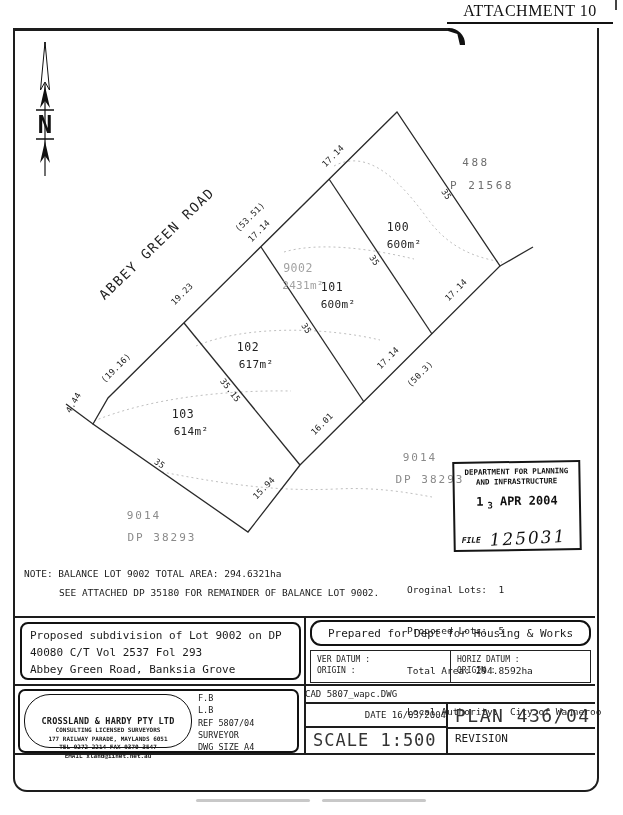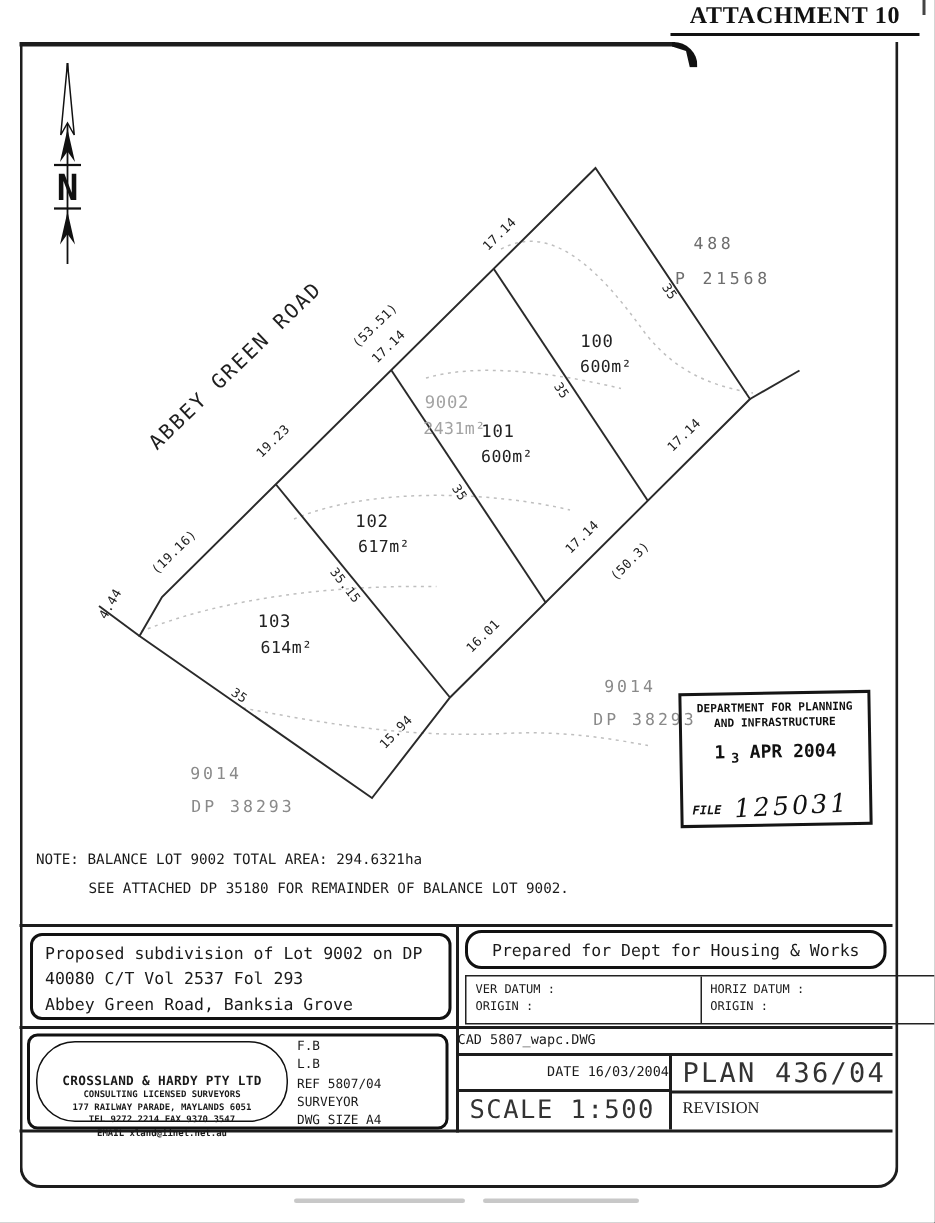--- a/index.html
+++ b/index.html
@@ -1,20 +1,20 @@
 <!DOCTYPE html>
 <html><head>
 <meta charset="utf-8">
 <style>
   html,body{margin:0;padding:0;background:#fff;}
   .page{position:relative;width:623px;height:815px;background:#ffffff;overflow:hidden;
         font-family:"DejaVu Sans Mono",monospace;color:#1a1a1a;}
   
   .attachment{position:absolute;top:2px;left:447px;width:166px;text-align:center;
-    font-family:"Liberation Serif",serif;font-weight:bold;font-size:16px;letter-spacing:.5px;
+    font-family:"Liberation Serif",serif;font-weight:normal;font-size:16px;letter-spacing:.5px;
     border-bottom:2.5px solid #111;padding-bottom:2px;color:#111;}
   .edge-tick{position:absolute;top:0;left:615px;width:2px;height:10px;background:#444;}
   
   .frame{position:absolute;left:13px;top:28px;width:582px;height:762px;
     border-left:2.5px solid #1d1d1d;border-right:2.5px solid #1d1d1d;border-bottom:2.5px solid #1d1d1d;
     border-radius:0 0 14px 14px;}
   .frame-top{position:absolute;left:13px;top:28px;width:437px;height:2.5px;background:#1d1d1d;}
   .corner-blob{position:absolute;left:448px;top:28px;width:17px;height:17px;background:#111;
     border-top-right-radius:16px;clip-path:polygon(0 0,100% 0,100% 100%,70% 100%,55% 35%,0 18%);}
   
@@ -43,41 +43,41 @@
   
   .summary{position:absolute;left:407px;top:556px;font-size:9.5px;line-height:13.5px;white-space:pre;}
   .note1{position:absolute;left:24px;top:568px;font-size:9.5px;white-space:pre;}
   .note2{position:absolute;left:59px;top:587px;font-size:9.5px;white-space:pre;}
   
   .hline,.vline{position:absolute;background:#1d1d1d;}
   .descbox{position:absolute;left:20px;top:622px;width:281px;height:58px;border:2px solid #111;
     border-radius:8px;padding:3px 8px;font-size:11px;line-height:17px;box-sizing:border-box;}
   .prepbox{position:absolute;left:310px;top:620px;width:281px;height:26px;border:2px solid #111;
     border-radius:11px;font-size:11px;line-height:23px;text-align:center;box-sizing:border-box;}
-  .datumrow{position:absolute;left:310px;top:650px;width:314px;height:33px;border:1.5px solid #222;
+  .datumrow{position:absolute;left:310px;top:650px;width:281px;height:33px;border:1.5px solid #222;
     box-sizing:border-box;display:flex;}
   .datumcell{flex:1;padding:3px 6px;font-size:8px;line-height:11px;}
   .datumcell+.datumcell{border-left:1.5px solid #222;}
   .firmsec{position:absolute;left:18px;top:689px;width:281px;height:64px;border:2px solid #111;
     border-radius:7px;box-sizing:border-box;}
   .firmoval{position:absolute;left:4px;top:3px;width:168px;height:54px;border:1.5px solid #111;
     border-radius:26px;text-align:center;box-sizing:border-box;padding-top:3px;}
   .firmoval .fname{font-size:8.5px;font-weight:bold;letter-spacing:.2px;margin-top:18px;}
   .firmoval .fsmall{font-size:6px;font-weight:bold;line-height:8.5px;}
   .refs{position:absolute;left:178px;top:1px;font-size:8.5px;line-height:12.3px;}
   .cadrow{position:absolute;left:305px;top:686px;width:290px;height:18px;border-bottom:2px solid #1d1d1d;
     font-size:9px;line-height:16px;box-sizing:border-box;}
   .datecell{position:absolute;left:305px;top:704px;width:143px;height:24px;border-right:2px solid #1d1d1d;
     border-bottom:2px solid #1d1d1d;font-size:9px;line-height:22px;padding-left:10px;box-sizing:border-box;text-align:right;}
   .scalecell{position:absolute;left:305px;top:728px;width:143px;height:25px;border-right:2px solid #1d1d1d;
     font-size:17px;letter-spacing:1px;line-height:24px;padding-left:8px;box-sizing:border-box;color:#333;}
   .plancell{position:absolute;left:448px;top:704px;width:147px;height:25px;border-bottom:2px solid #1d1d1d;
     font-size:18px;letter-spacing:1.5px;line-height:24px;padding-left:7px;box-sizing:border-box;color:#333;}
   .revcell{position:absolute;left:448px;top:729px;width:147px;height:24px;
-    font-size:11px;line-height:16px;padding:2px 0 16px 7px;box-sizing:border-box;font-family:Liberation Serif, serif;}
+    font-size:11px;line-height:16px;padding:2px 0 16px 7px;box-sizing:border-box;}
   .streak{position:absolute;background:#9a9a9a;opacity:.55;border-radius:2px;}
 </style>
 </head>
 <body>
 
 <div class="page">
 
   <div class="attachment">ATTACHMENT 10</div>
   <div class="edge-tick"></div>
 
@@ -165,20 +165,26 @@
       <div>DEPARTMENT FOR PLANNING</div>
       <div>AND INFRASTRUCTURE</div>
     </div>
     <div class="date">
       <span>1</span><span class="d2">3</span><span class="rest">APR 2004</span>
     </div>
     <div class="file">FILE</div>
     <div class="fileno">125031</div>
   </div>
 
+  <div class="summary">
+    <div>Oroginal Lots:  1</div>
+    <div>Proposed Lots:  5</div>
+    <div>Total Area: 294.8592ha</div>
+    <div>Local Authority:  City of Wanneroo</div>
+  </div>
 
   <div class="note1">NOTE: BALANCE LOT 9002 TOTAL AREA: 294.6321ha</div>
   <div class="note2">SEE ATTACHED DP 35180 FOR REMAINDER OF BALANCE LOT 9002.</div>
 
   <div class="hline" style="left:13px;top:616px;width:582px;height:2px;"></div>
   <div class="vline" style="left:304px;top:616px;width:2px;height:139px;"></div>
   <div class="hline" style="left:13px;top:684px;width:582px;height:2px;"></div>
   <div class="hline" style="left:13px;top:753px;width:582px;height:2px;"></div>
 
   <div class="descbox">

